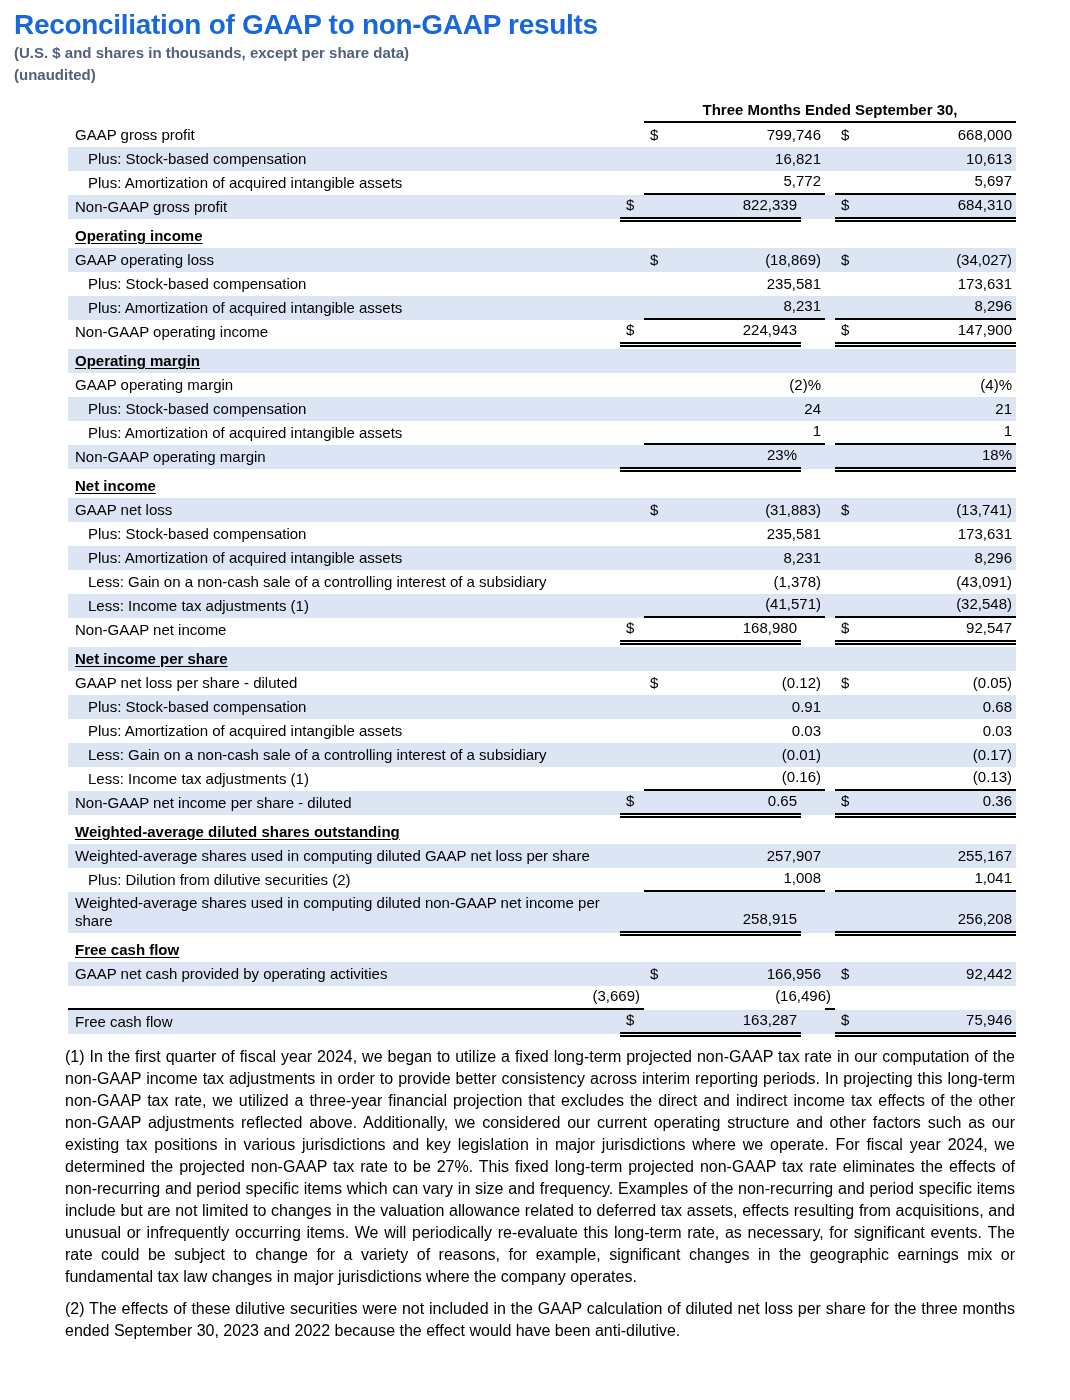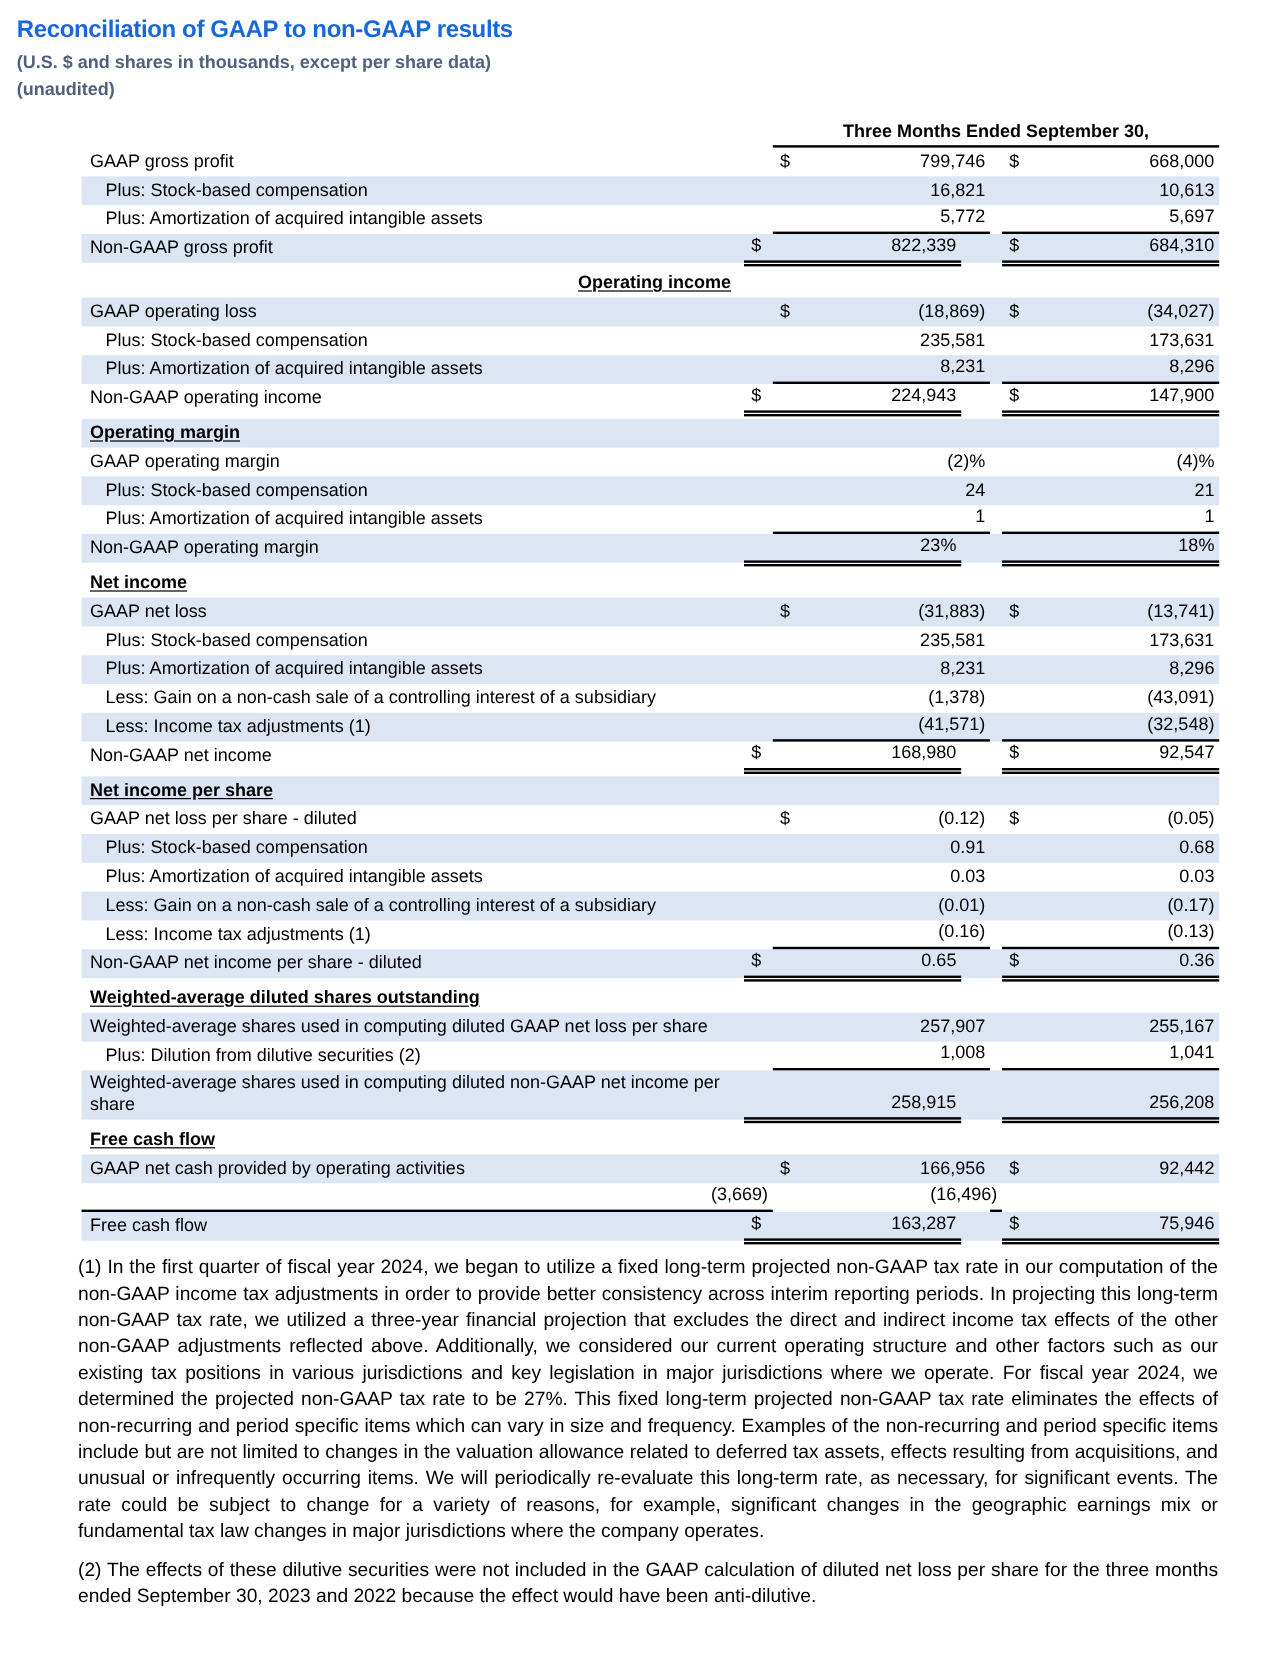--- a/index.html
+++ b/index.html
@@ -4,21 +4,21 @@
 <style>
   html,body { margin:0; padding:0; }
   body {
     width:1070px; height:1400px; background:#ffffff; color:#000;
     font-family:"Liberation Sans","DejaVu Sans",sans-serif;
     overflow:hidden;
   }
   .page { padding:8px 0 0 14px; }
 
   .title {
-    margin:0; font-size:20px; font-weight:bold; letter-spacing:-0.3px;
+    margin:0; font-size:28px; font-weight:bold; letter-spacing:-0.3px;
     color:var(--accent,#1868db); line-height:34px;
   }
   .subtitle {
     font-size:15px; font-weight:bold; color:var(--subtitle,#51607d);
     line-height:22px;
   }
   .subtitle:first-of-type { margin-top:0; }
 
   
   .fintable { margin:14px 0 0 54px; width:948px; font-size:15px; }
@@ -110,21 +110,21 @@
             <span class="cur">$</span>
             <span class="val">822,339</span>
           </div>
           <div></div>
           <div class="num bd">
             <span class="cur">$</span>
             <span class="val">684,310</span>
           </div>
         </div>
         <div class="trow">
-          <div class="label section" style="grid-column: 1 / 5; text-align: center;">Operating income</div>
+          <div class="label section" style="grid-column: 1 / 5;">Operating income</div>
         </div>
         <div class="trow shaded">
           <div class="label">GAAP operating loss</div>
           <div class="num">
             <span class="cur">$</span>
             <span class="val">(18,869)</span>
           </div>
           <div></div>
           <div class="num">
             <span class="cur">$</span>

